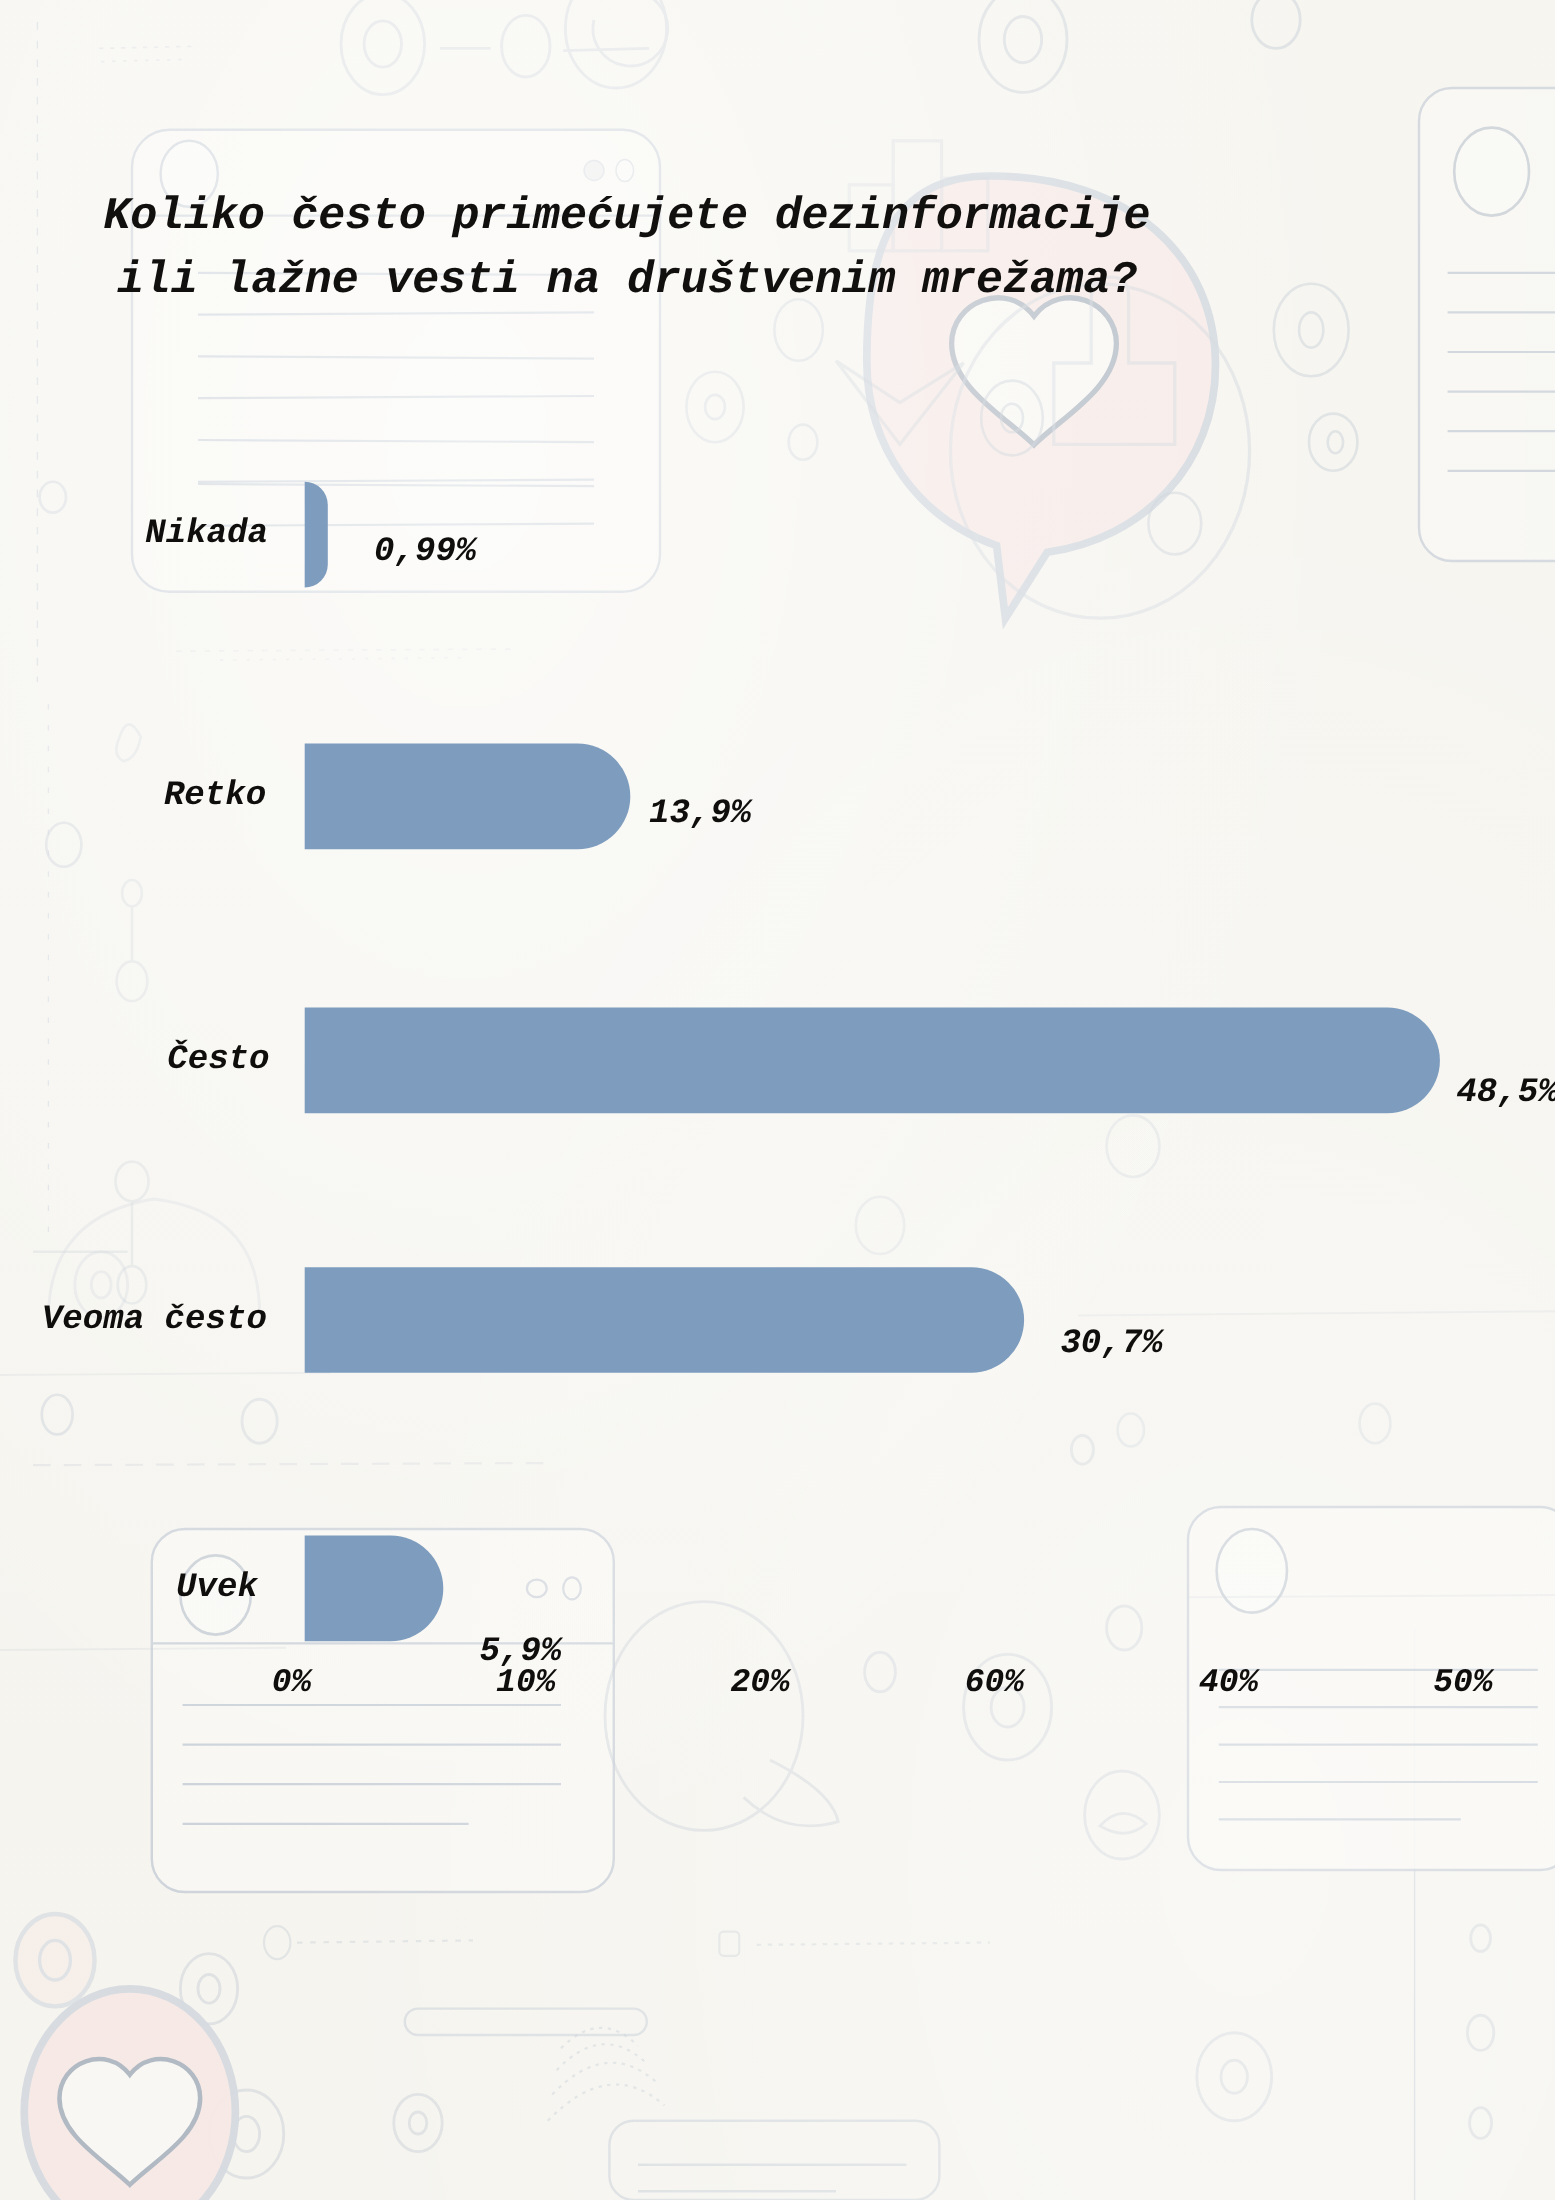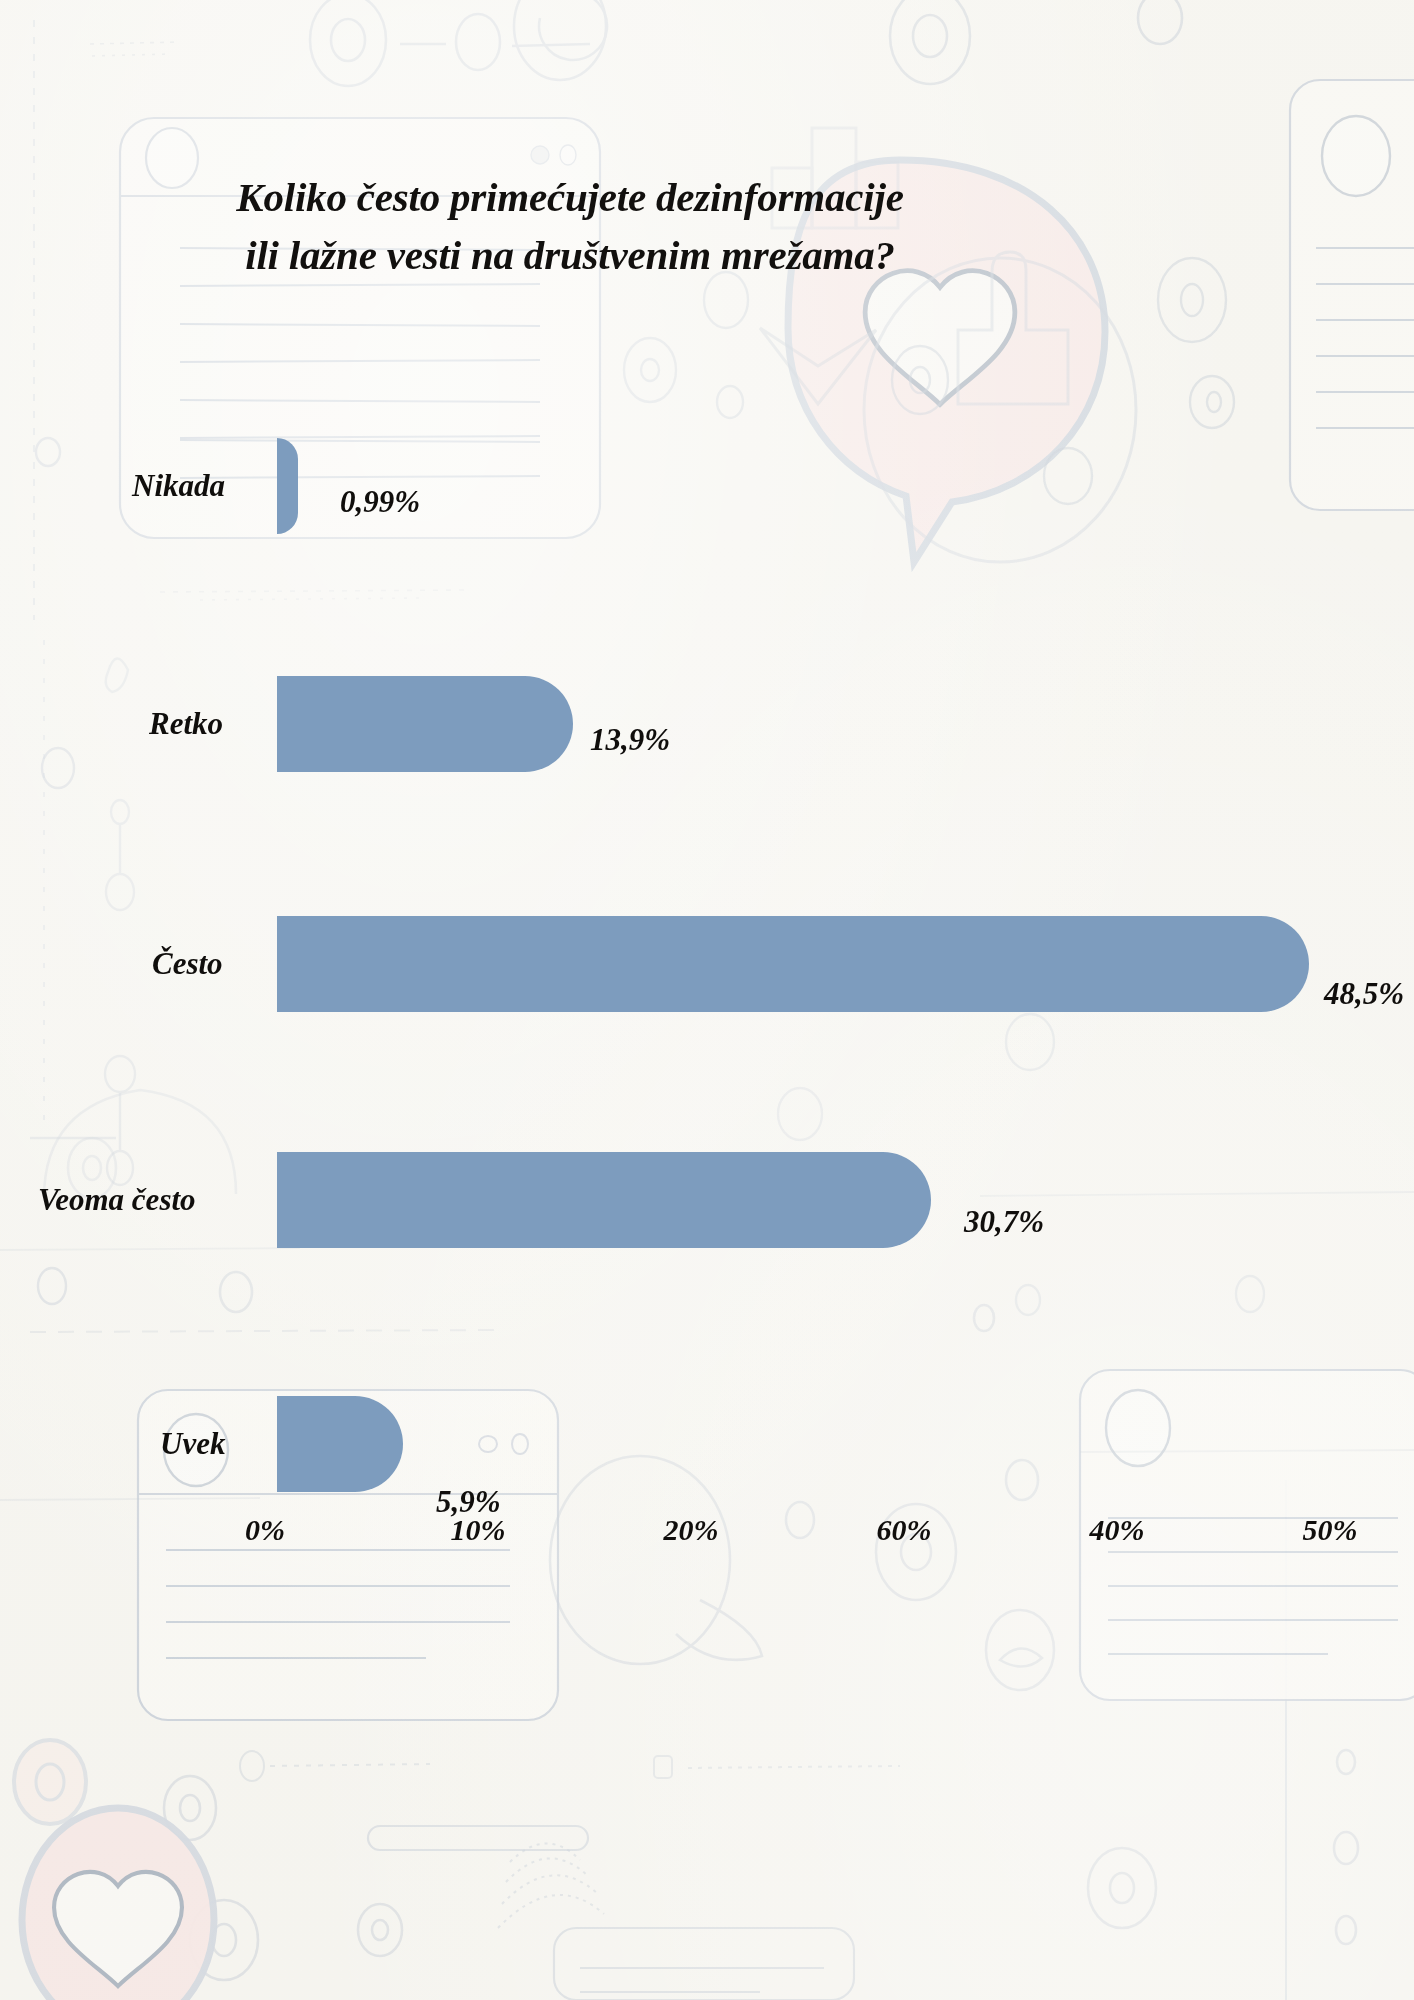--- a/index.html
+++ b/index.html
@@ -6,21 +6,21 @@
     margin: 0;
     padding: 0;
     background: #f2f1ec;
   }
   #page {
     position: relative;
     width: 1414px;
     height: 2000px;
     overflow: hidden;
     background: #a16207;
-    font-family: Liberation Serif, serif;
+    font-family: Liberation Mono, monospace;
   }
 
   
   #bg-doodles {
     position: absolute;
     inset: 0;
     z-index: 0;
     pointer-events: none;
   }
   #bg-doodles svg { display:block; width:100%; height:100%; }

